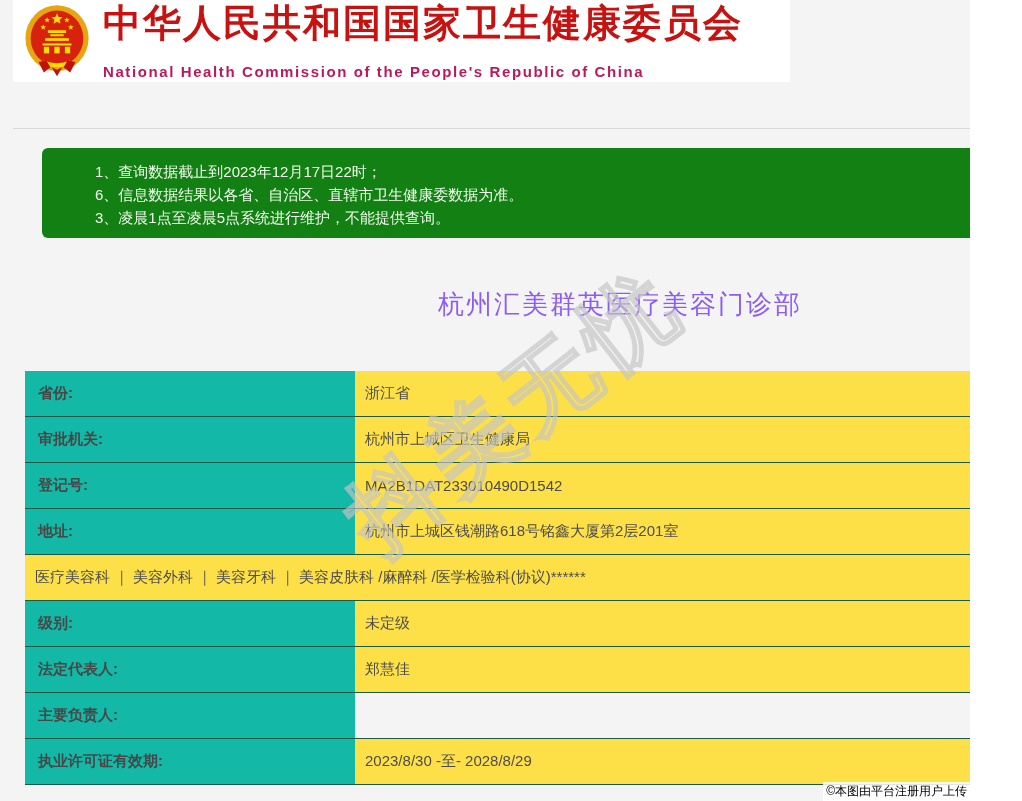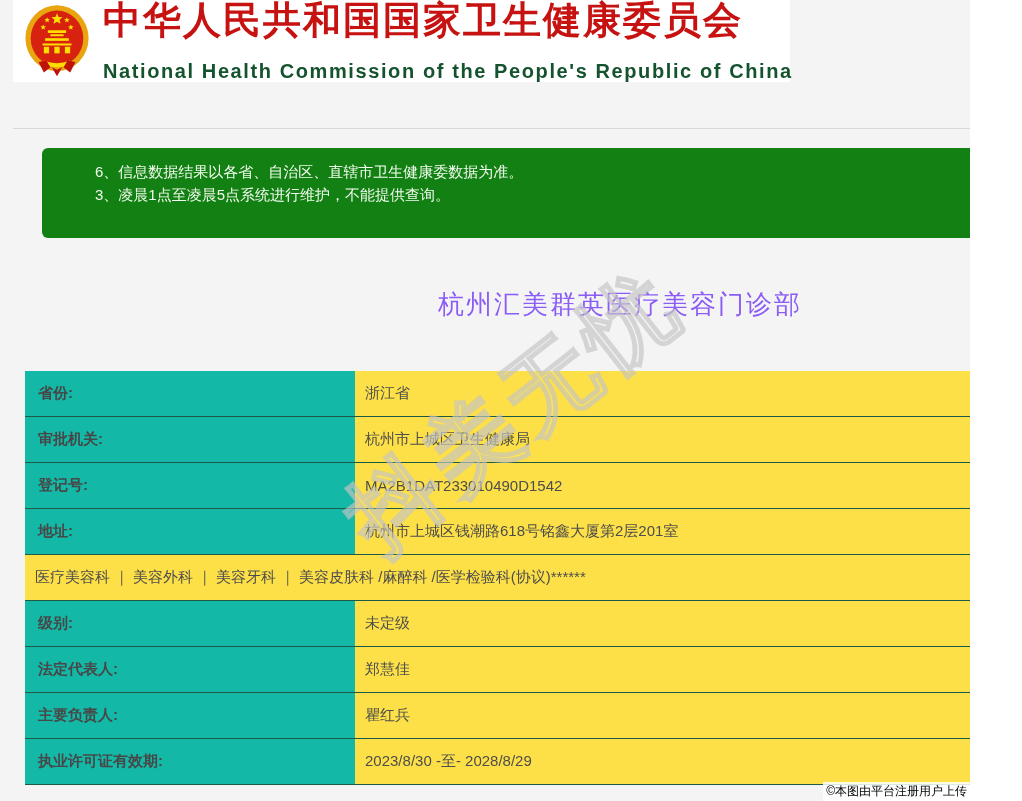--- a/index.html
+++ b/index.html
@@ -13,21 +13,21 @@
     position:absolute; left:13px; top:0; width:777px; height:82px;
     background:#ffffff; display:flex; align-items:center; cursor:pointer;
   }
   .emblem { margin-left:11px; flex:0 0 auto; }
   .banner-text { margin-left:13px; }
   .title-cn {
     color:#c61210; font-size:38px; font-weight:bold;
     letter-spacing:2px; line-height:42px; white-space:nowrap;
   }
   .title-en {
-    color:#14532d; font-size:20px; font-weight:bold;
+    color:#be185d; font-size:15px; font-weight:bold;
     letter-spacing:1.6px; margin-top:19px; white-space:nowrap;
   }
   
   .top-divider {
     position:absolute; left:13px; right:0; top:128px;
     border-top:1px solid #d8d8d8;
   }
   
   .notice {
     position:absolute; left:42px; right:0; top:148px; height:90px;
@@ -98,20 +98,21 @@
     </svg>
     <div class="banner-text">
       <div class="title-cn">中华人民共和国国家卫生健康委员会</div>
       <div class="title-en">National Health Commission of the People's Republic of China</div>
     </div>
   </div>
 
   <div class="top-divider"></div>
 
   <div class="notice">
+    <div class="notice-line">1、查询数据截止到2023年12月17日22时；</div>
     <div class="notice-line">6、信息数据结果以各省、自治区、直辖市卫生健康委数据为准。</div>
     <div class="notice-line">3、凌晨1点至凌晨5点系统进行维护，不能提供查询。</div>
   </div>
 
   <div class="inst-title">杭州汇美群英医疗美容门诊部</div>
 
   <div class="detail-table">
     <div class="row">
       <div class="cell-label">省份:</div>
       <div class="cell-value">浙江省</div>
@@ -134,21 +135,20 @@
     <div class="row">
       <div class="cell-label">级别:</div>
       <div class="cell-value">未定级</div>
     </div>
     <div class="row">
       <div class="cell-label">法定代表人:</div>
       <div class="cell-value">郑慧佳</div>
     </div>
     <div class="row">
       <div class="cell-label">主要负责人:</div>
-      <div class="cell-value">瞿红兵</div>
     </div>
     <div class="row">
       <div class="cell-label">执业许可证有效期:</div>
       <div class="cell-value">2023/8/30 -至- 2028/8/29</div>
     </div>
   </div>
 
   <div class="watermark">抖美无忧</div>
 
   <div class="credit">©本图由平台注册用户上传</div>

